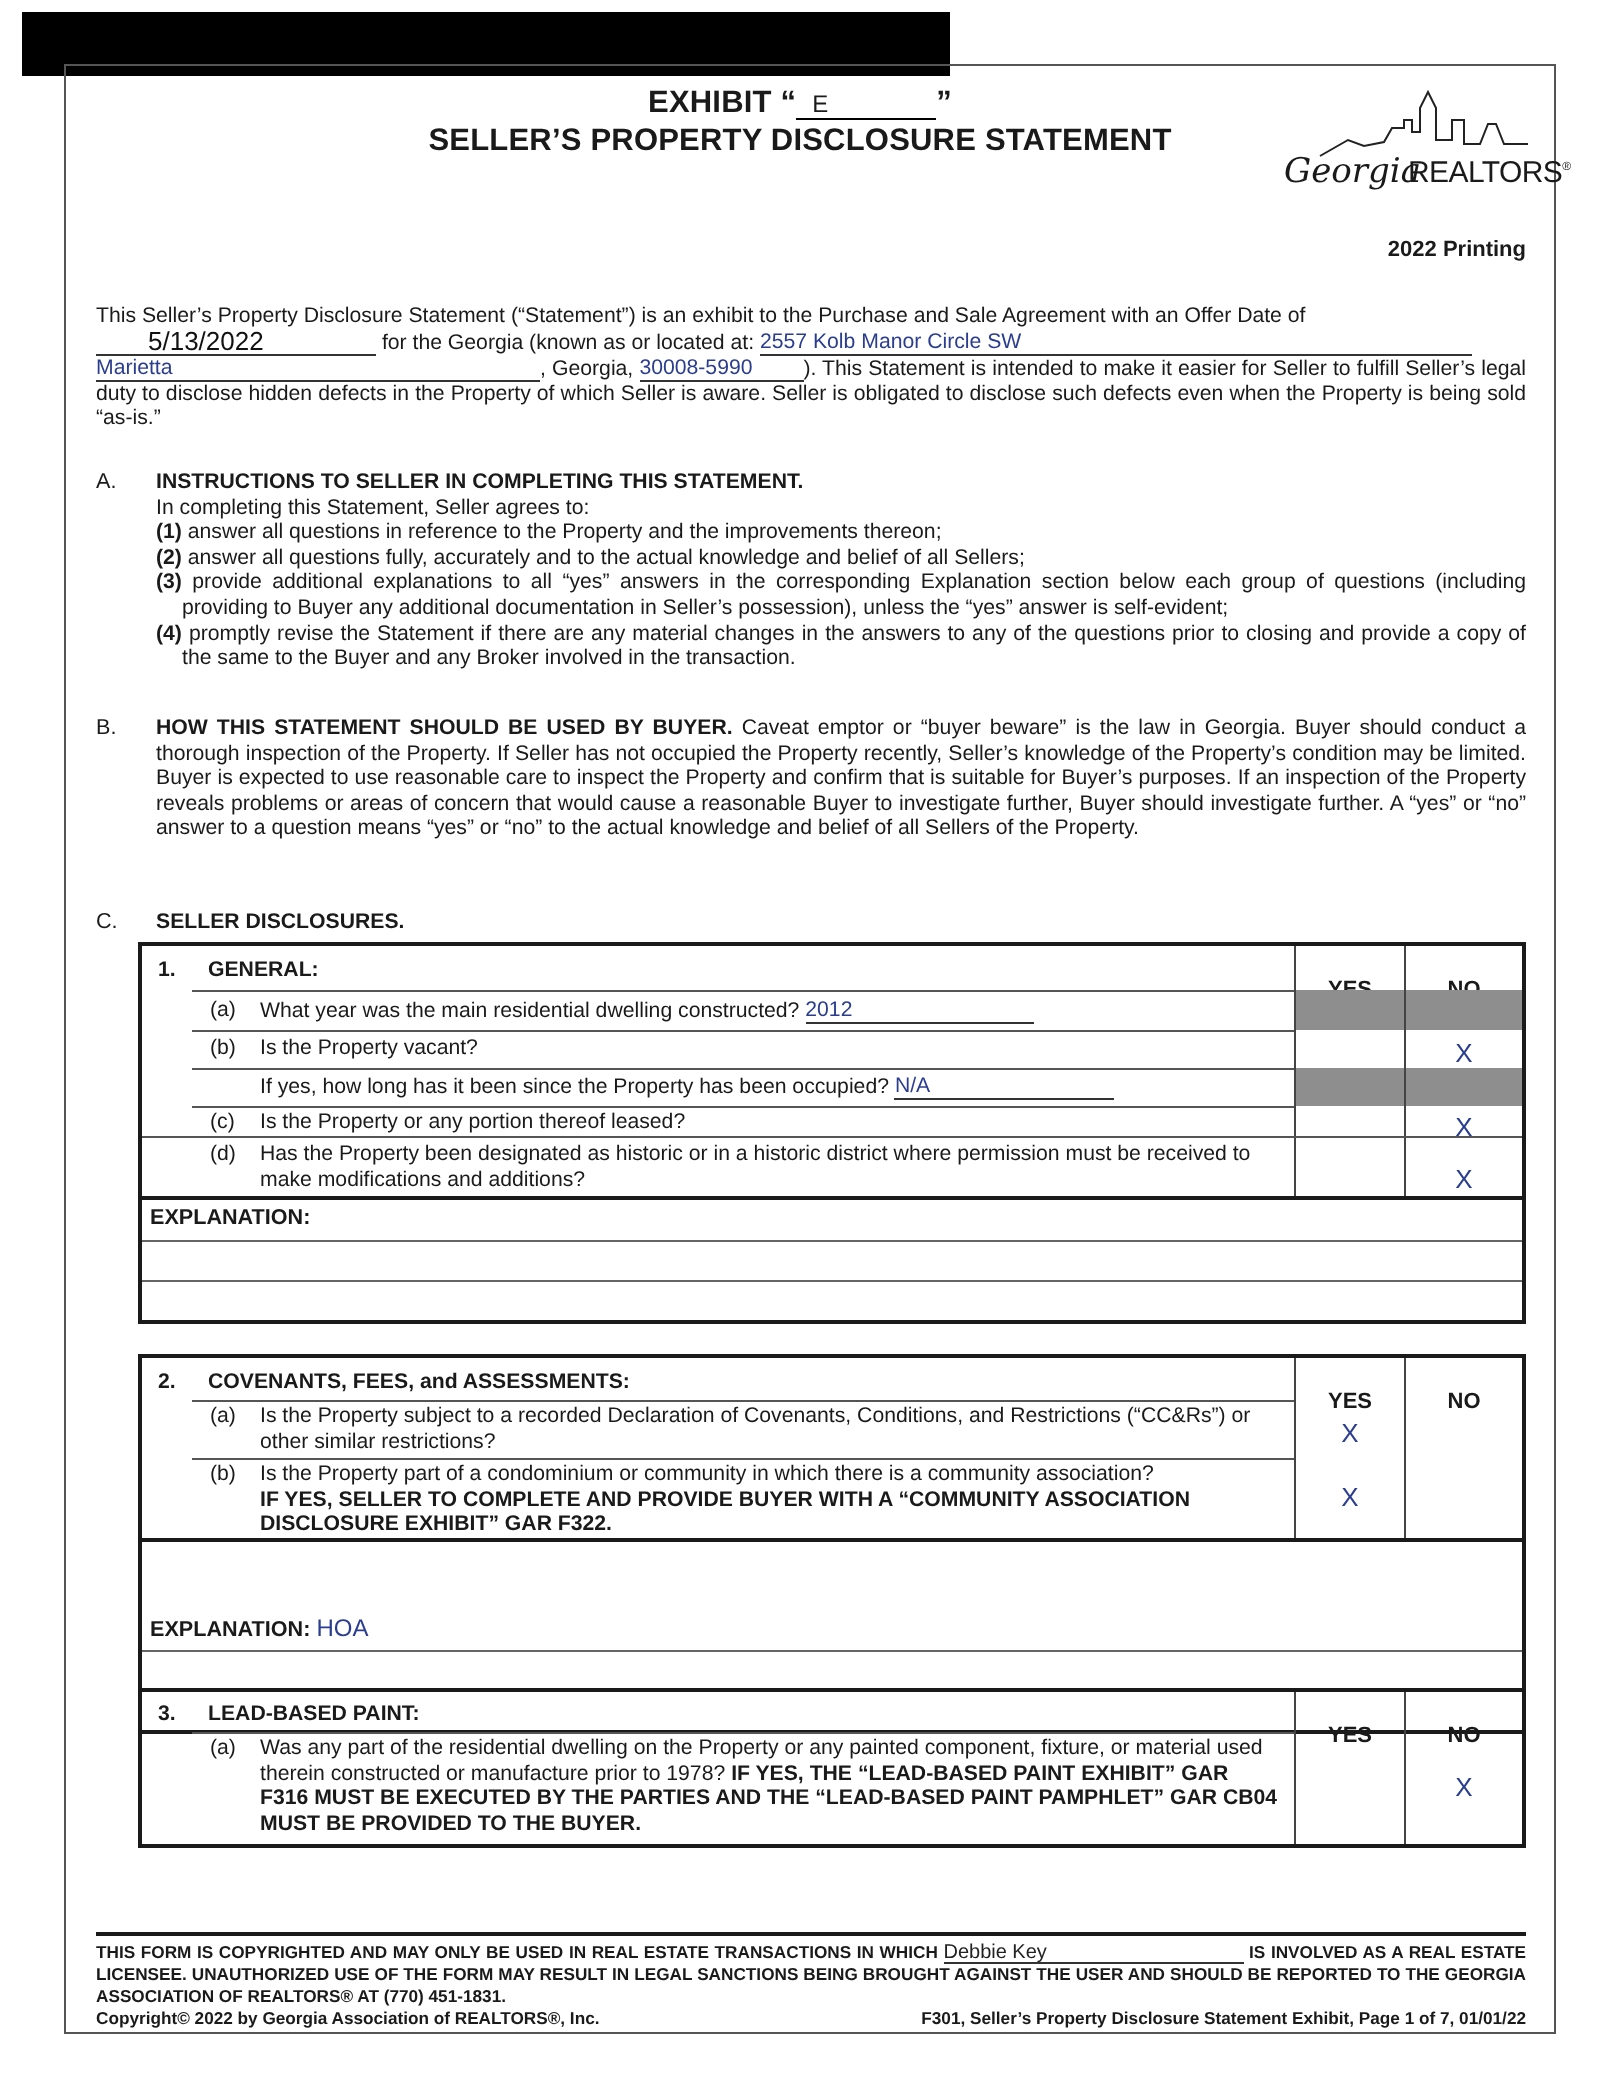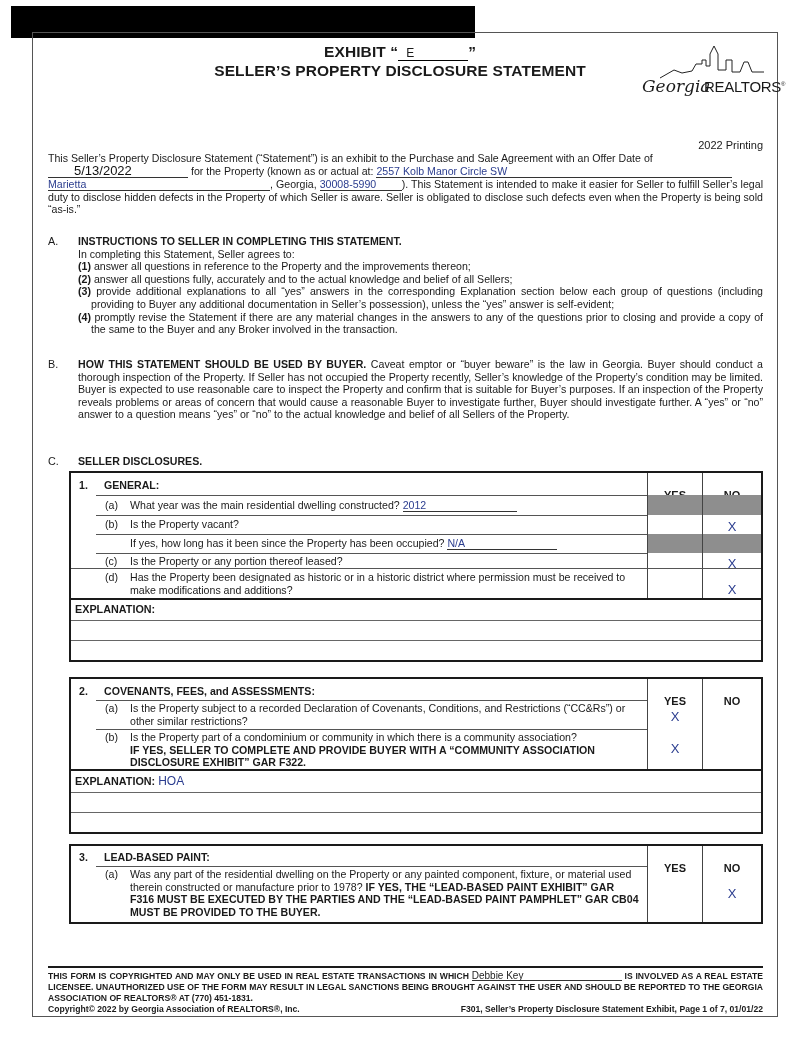--- a/index.html
+++ b/index.html
@@ -8,21 +8,21 @@
   .abs { position: absolute; }
   .redaction { left: 11px; top: 6px; width: 464px; height: 32px; background: #000; }
   .page-border { left: 32px; top: 32px; width: 746px; height: 985px;
                  border: 1px solid #555; box-sizing: border-box; }
   .title { left: 150px; top: 42px; width: 500px; text-align: center;
            font-weight: bold; font-size: 15.5px; line-height: 19px; letter-spacing: 0.1px; }
   .exhibit-line { display: inline-block; width: 70px; border-bottom: 1px solid #000;
                   font-weight: normal; font-size: 12px; text-align: left; padding-left: 8px;
                   box-sizing: border-box; line-height: 14px; }
   .logo { left: 640px; top: 40px; width: 140px; height: 64px; }
-  .printing { right: 48px; top: 139px; font-size: 11px; font-weight: normal; }
+  .printing { right: 48px; top: 119px; font-size: 11px; font-weight: bold; }
   .para { font-size: 10.6px; line-height: 12.6px; text-align: justify; }
   .intro { left: 48px; top: 152px; width: 715px; }
   .fill { color: #2b3d8f; font-family: "Liberation Sans Narrow", "Liberation Sans", sans-serif; }
   .uline { display: inline-block; border-bottom: 1px solid #333; vertical-align: bottom; line-height: 12px; }
   .fill-big { font-size: 13px; color: #111; }
   .sec-letter { font-size: 10.8px; font-weight: normal; }
   .secA { left: 48px; top: 235px; width: 715px; }
   .secB { left: 48px; top: 358px; width: 715px; }
   .secC { left: 48px; top: 455px; width: 715px; }
   .indent { padding-left: 30px; }
@@ -73,21 +73,21 @@
     <polyline points="20,38 34,30 42,33 52,31 56,24 62,24 62,20 66,20 66,26 70,26 70,14 74,6 78,14 78,30 86,30 86,20 92,20 92,32 100,32 104,22 108,22 112,32 124,32" fill="none" stroke="#222" stroke-width="1"></polyline>
   </svg>
   <div class="abs" style="left:2px; top:36px; font-family:'DejaVu Serif', serif; font-style:italic; font-size:17px;">Georgia</div>
   <div class="abs" style="left:64px; top:38px; font-size:15px; letter-spacing:-0.3px;"><span>REALTORS</span><sup style="font-size:6px">®</sup></div>
 </div>
 
 <div class="abs printing">2022 Printing</div>
 
 <div class="abs para intro">
   <span>This Seller’s Property Disclosure Statement (“Statement”) is an exhibit to the Purchase and Sale Agreement with an Offer Date of</span><br>
-  <span class="uline fill-big" style="width:140px; padding-left:26px; box-sizing:border-box;">5/13/2022</span><span> for the Property (known as or actual at: </span><span class="uline fill" style="width:356px;">2557 Kolb Manor Circle SW</span><br>
+  <span class="uline fill-big" style="width:140px; padding-left:26px; box-sizing:border-box;">5/13/2022</span><span> for the Georgia (known as or located at: </span><span class="uline fill" style="width:356px;">2557 Kolb Manor Circle SW</span><br>
   <span class="uline fill" style="width:222px;">Marietta</span><span>, Georgia, </span><span class="uline fill" style="width:82px;">30008-5990</span><span>). This Statement is intended to make it easier for Seller to fulfill Seller’s legal duty to disclose hidden defects in the Property of which Seller is aware. Seller is obligated to disclose such defects even when the Property is being sold “as-is.”</span>
 </div>
 
 <div class="abs para secA">
   <div><span class="sec-letter" style="display:inline-block;width:30px;">A.</span><b>INSTRUCTIONS TO SELLER IN COMPLETING THIS STATEMENT.</b></div>
   <div class="indent">In completing this Statement, Seller agrees to:</div>
   <div class="hang"><b>(1)</b><span> answer all questions in reference to the Property and the improvements thereon;</span></div>
   <div class="hang"><b>(2)</b><span> answer all questions fully, accurately and to the actual knowledge and belief of all Sellers;</span></div>
   <div class="hang"><b>(3)</b><span> provide additional explanations to all “yes” answers in the corresponding Explanation section below each group of questions (including providing to Buyer any additional documentation in Seller’s possession), unless the “yes” answer is self-evident;</span></div>
   <div class="hang"><b>(4)</b><span> promptly revise the Statement if there are any material changes in the answers to any of the questions prior to closing and provide a copy of the same to the Buyer and any Broker involved in the transaction.</span></div>
@@ -195,21 +195,21 @@
         <span class="qtext" style="top:2px;"><span>Is the Property part of a condominium or community in which there is a community association?</span><br><b>IF YES, SELLER TO COMPLETE AND PROVIDE BUYER WITH A “COMMUNITY ASSOCIATION DISCLOSURE EXHIBIT” GAR F322.</b></span>
       </div>
     <div class="ycell">
         <span class="mark" style="top:12px;">X</span>
       </div>
     <div class="ncell">
         <span class="mark" style="top:12px;"></span>
       </div>
   </div>
   <div class="expl-row">
-    <div class="expl-label" style="height:18px;"><span>EXPLANATION:</span> <span class="fill" style="font-size:12px;font-weight:normal;">HOA</span></div>
+    <div class="expl-label" style="height:18px;margin-top:33px;"><span>EXPLANATION:</span> <span class="fill" style="font-size:12px;font-weight:normal;">HOA</span></div>
     <div class="expl-line"></div>
     <div class="expl-line"></div>
   </div>
 </div>
 
 <div class="tbl" style="top:844px;">
   <div class="row rowsep" style="height:20px;">
     <div class="q">
         <span class="qnum" style="top:5px;">3.</span>
         <span class="qtitle" style="top:5px;">LEAD-BASED PAINT:</span>

